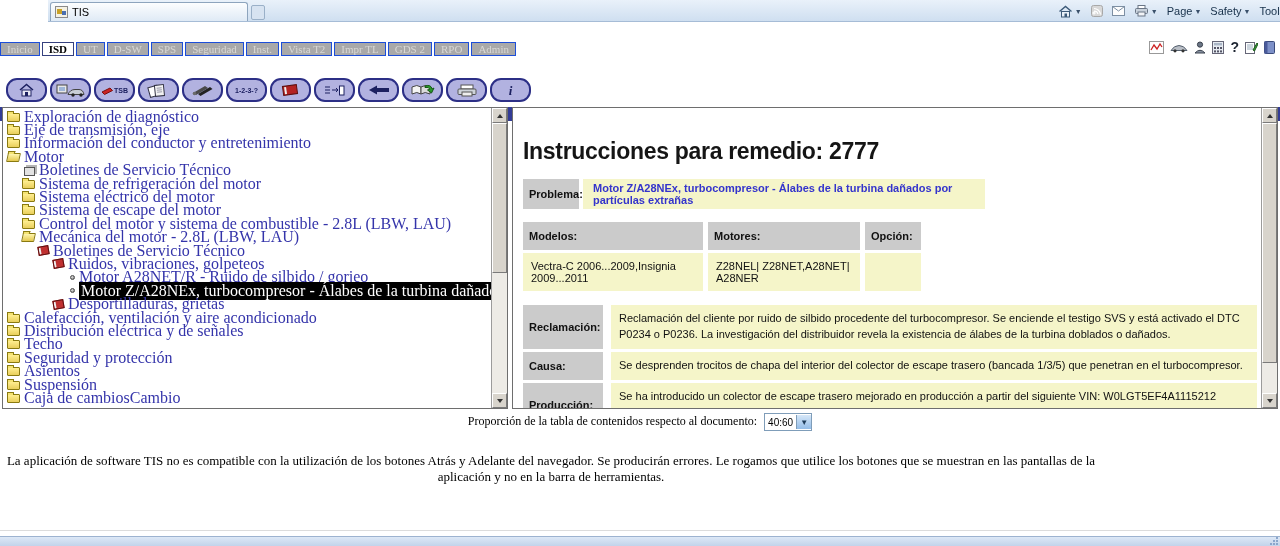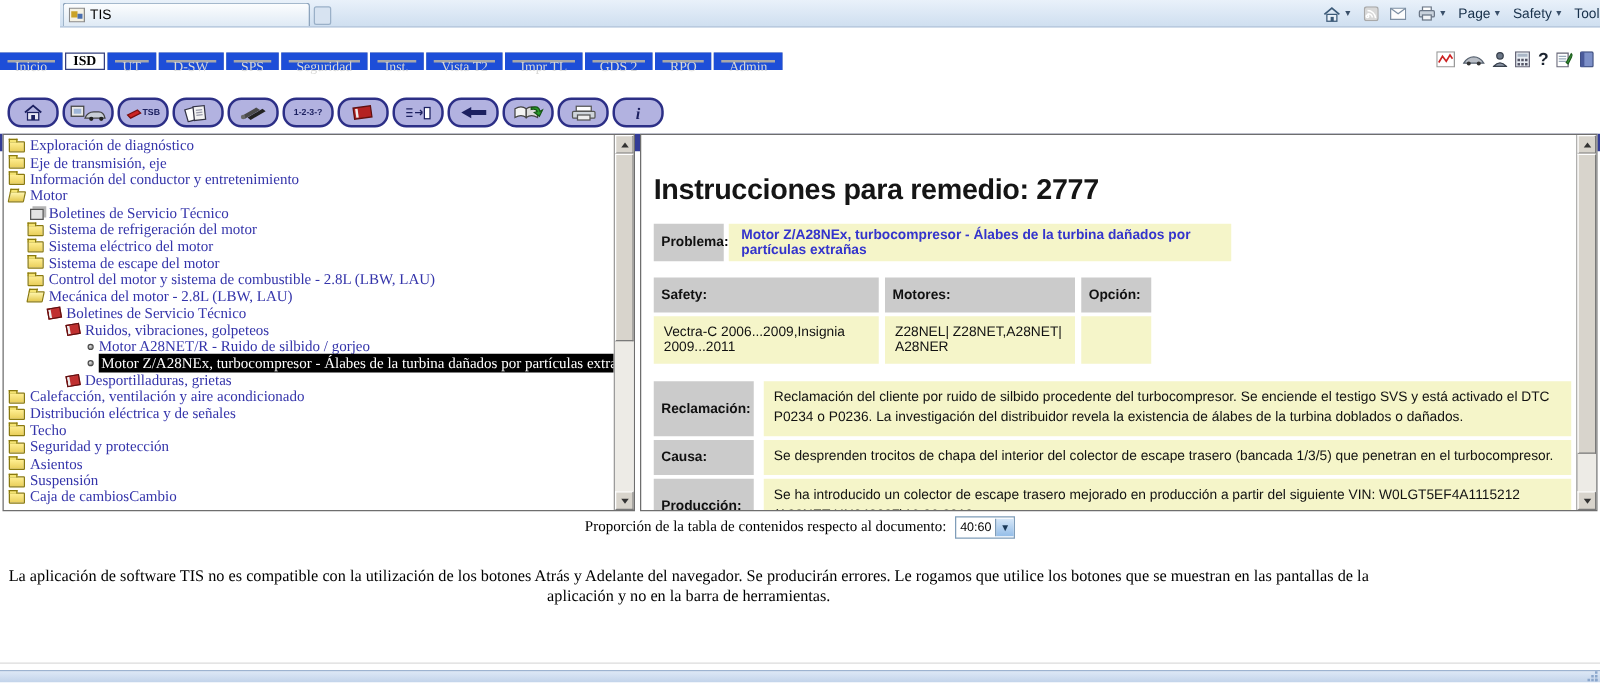--- a/index.html
+++ b/index.html
@@ -18,21 +18,21 @@
   .tab-stub{position:absolute;left:203px;top:5px;width:12px;height:13px;background:#d7e3f1;
     border:1px solid #9ab0c8;border-radius:2px;}
   .cmdbar{position:absolute;right:3px;top:2px;height:18px;display:flex;align-items:center;gap:9px;
     font-size:11px;color:#17304a;}
   .cmd{display:inline-flex;align-items:center;gap:2px;cursor:default;}
   .caret{font-size:7px;color:#3a506a;line-height:1;}
   
   .tabstrip{position:absolute;left:0;top:42px;height:14px;display:flex;gap:2px;
     font-family:"Liberation Serif","DejaVu Serif",serif;font-size:11px;}
   .tab{height:14px;line-height:13px;padding:0 6px;background:#a9a9a9;color:#d8d8d6;
-    border:6px solid #1d4ed8;box-sizing:border-box;white-space:nowrap;}
+    border:1px solid #1d4ed8;box-sizing:border-box;white-space:nowrap;}
   .tab.active{background:#fff;color:#000;font-weight:bold;border:1px solid #35407e;}
   
   .appicons{position:absolute;right:5px;top:39px;height:16px;display:flex;align-items:center;gap:6px;}
   .qmark{font-weight:bold;font-size:14px;color:#1c2430;line-height:13px;}
   
   .bluebar{position:absolute;left:0;top:57px;width:1280px;height:16px;background:#333c96;
     display:flex;align-items:center;margin-top:48px;}
   .vehicle-text{font-family:"Liberation Serif","DejaVu Serif",serif;font-size:12.5px;color:#fff;
     padding-left:3px;white-space:nowrap;}
   .brandwrap{position:absolute;right:3px;top:0;height:16px;display:flex;align-items:flex-end;gap:4px;}
@@ -45,21 +45,21 @@
   .obtn .glyphtext{font-size:7px;font-weight:bold;color:#1c2060;line-height:1;}
   .obtn .infotext{font-family:"Liberation Serif","DejaVu Serif",serif;font-style:italic;font-weight:bold;
     font-size:13px;color:#1c2060;line-height:1;}
   
   .panel{position:absolute;top:107px;height:302px;background:#fff;border:1px solid #6e6e6e;
     box-sizing:border-box;overflow:hidden;}
   .left-panel{left:2px;width:506px;}
   .right-panel{left:512px;width:766px;}
   
   .tree{position:absolute;left:0;top:0;right:16px;bottom:0;padding:2px 0 0 2px;
-    font-family:"Liberation Serif","DejaVu Serif",serif;font-size:12px;color:#3434aa;
+    font-family:"Liberation Serif","DejaVu Serif",serif;font-size:16px;color:#3434aa;
     white-space:nowrap;overflow:hidden;}
   .trow{display:flex;align-items:center;height:13.4px;}
   .lv0{padding-left:2px;}.lv1{padding-left:17px;}.lv2{padding-left:33px;}.lv3{padding-left:48px;}.lv4{padding-left:64px;}
   .tlab.sel{background:#000;color:#fff;padding:0 2px;}
   .tic{display:inline-block;flex:0 0 auto;margin-right:4px;box-sizing:border-box;}
   .ic-folder{width:13px;height:9px;background:linear-gradient(#ffee90,#e9cf5c);border:1px solid #8a7a10;
     border-radius:1px;position:relative;margin-top:1px;}
   .ic-folder::before{content:"";position:absolute;top:-3px;left:-1px;width:5px;height:2px;
     background:#f4e372;border:1px solid #8a7a10;border-bottom:none;}
   .ic-folder.open{transform:skewX(-12deg);background:linear-gradient(#fff6ae,#e4c84e);}
@@ -444,21 +444,21 @@
 <div class="panel right-panel">
   <div class="doc">
     <div class="doc-title">Instrucciones para remedio: 2777</div>
 
     <div class="prob-row">
       <div class="cell-label prob-label">Problema:</div>
       <div class="cell-val prob-val">Motor Z/A28NEx, turbocompresor - Álabes de la turbina dañados por partículas extrañas</div>
     </div>
 
     <div class="models">
-      <div class="cell-label mh">Safety:</div>
+      <div class="cell-label mh">Modelos:</div>
       <div class="cell-label mh">Motores:</div>
       <div class="cell-label mh">Opción:</div>
       <div class="cell-val mc">Vectra-C 2006...2009,Insignia 2009...2011</div>
       <div class="cell-val mc">Z28NEL| Z28NET,A28NET| A28NER</div>
       <div class="cell-val mc"></div>
     </div>
 
     <div class="details">
       <div class="drow">
         <div class="cell-label dlabel">Reclamación:</div>

